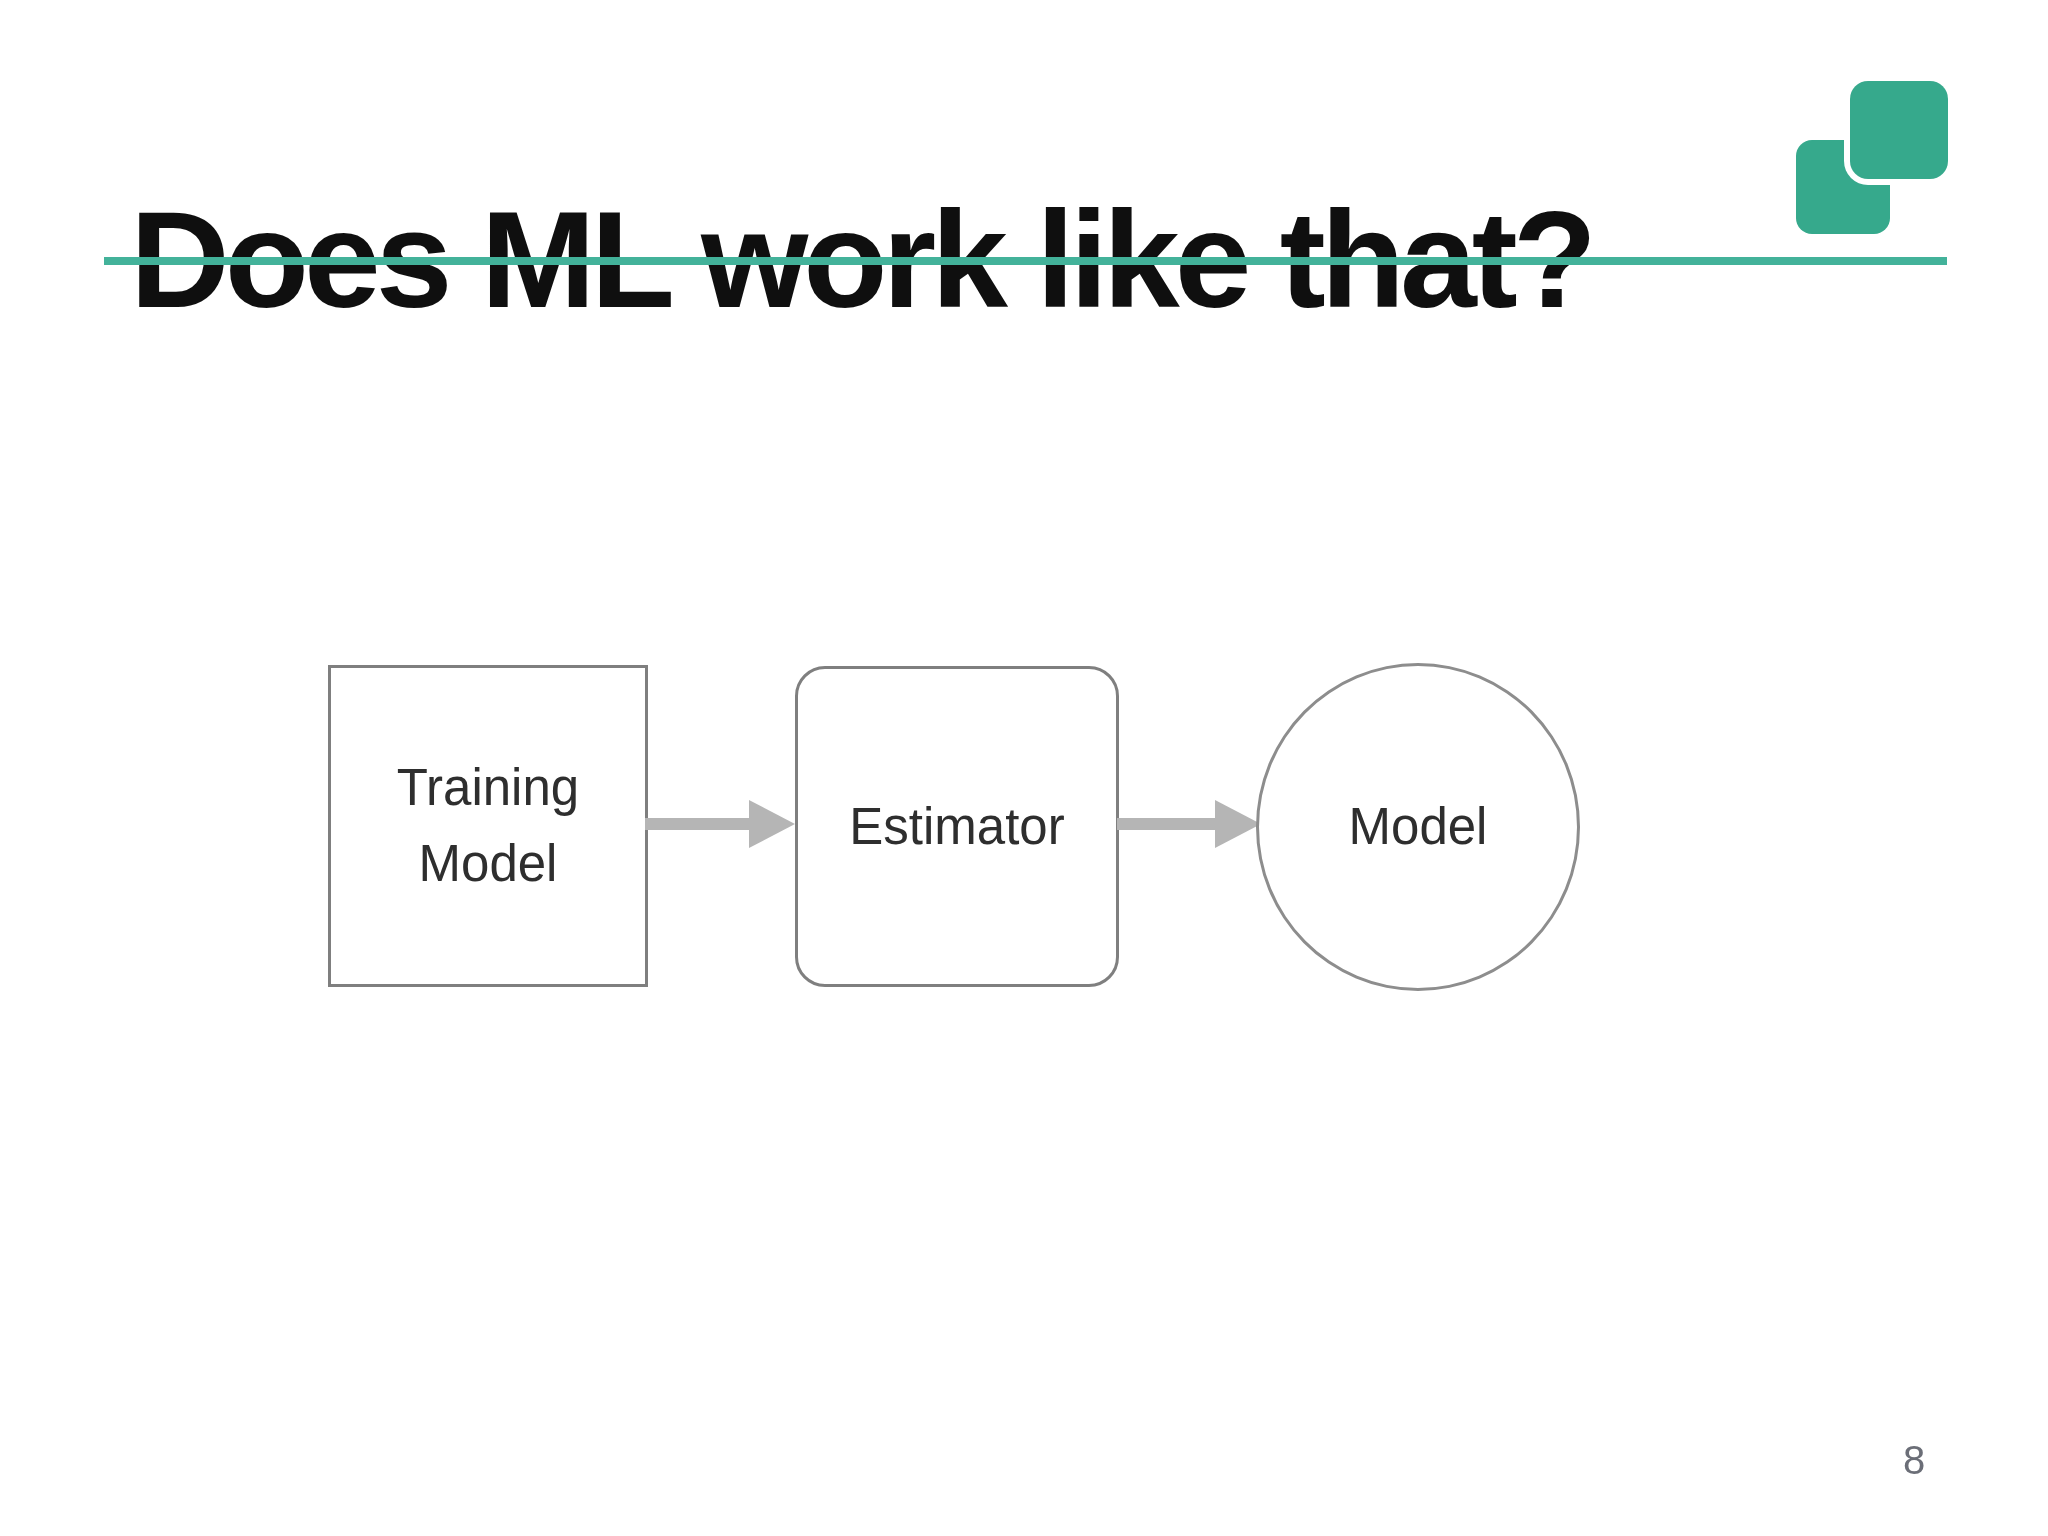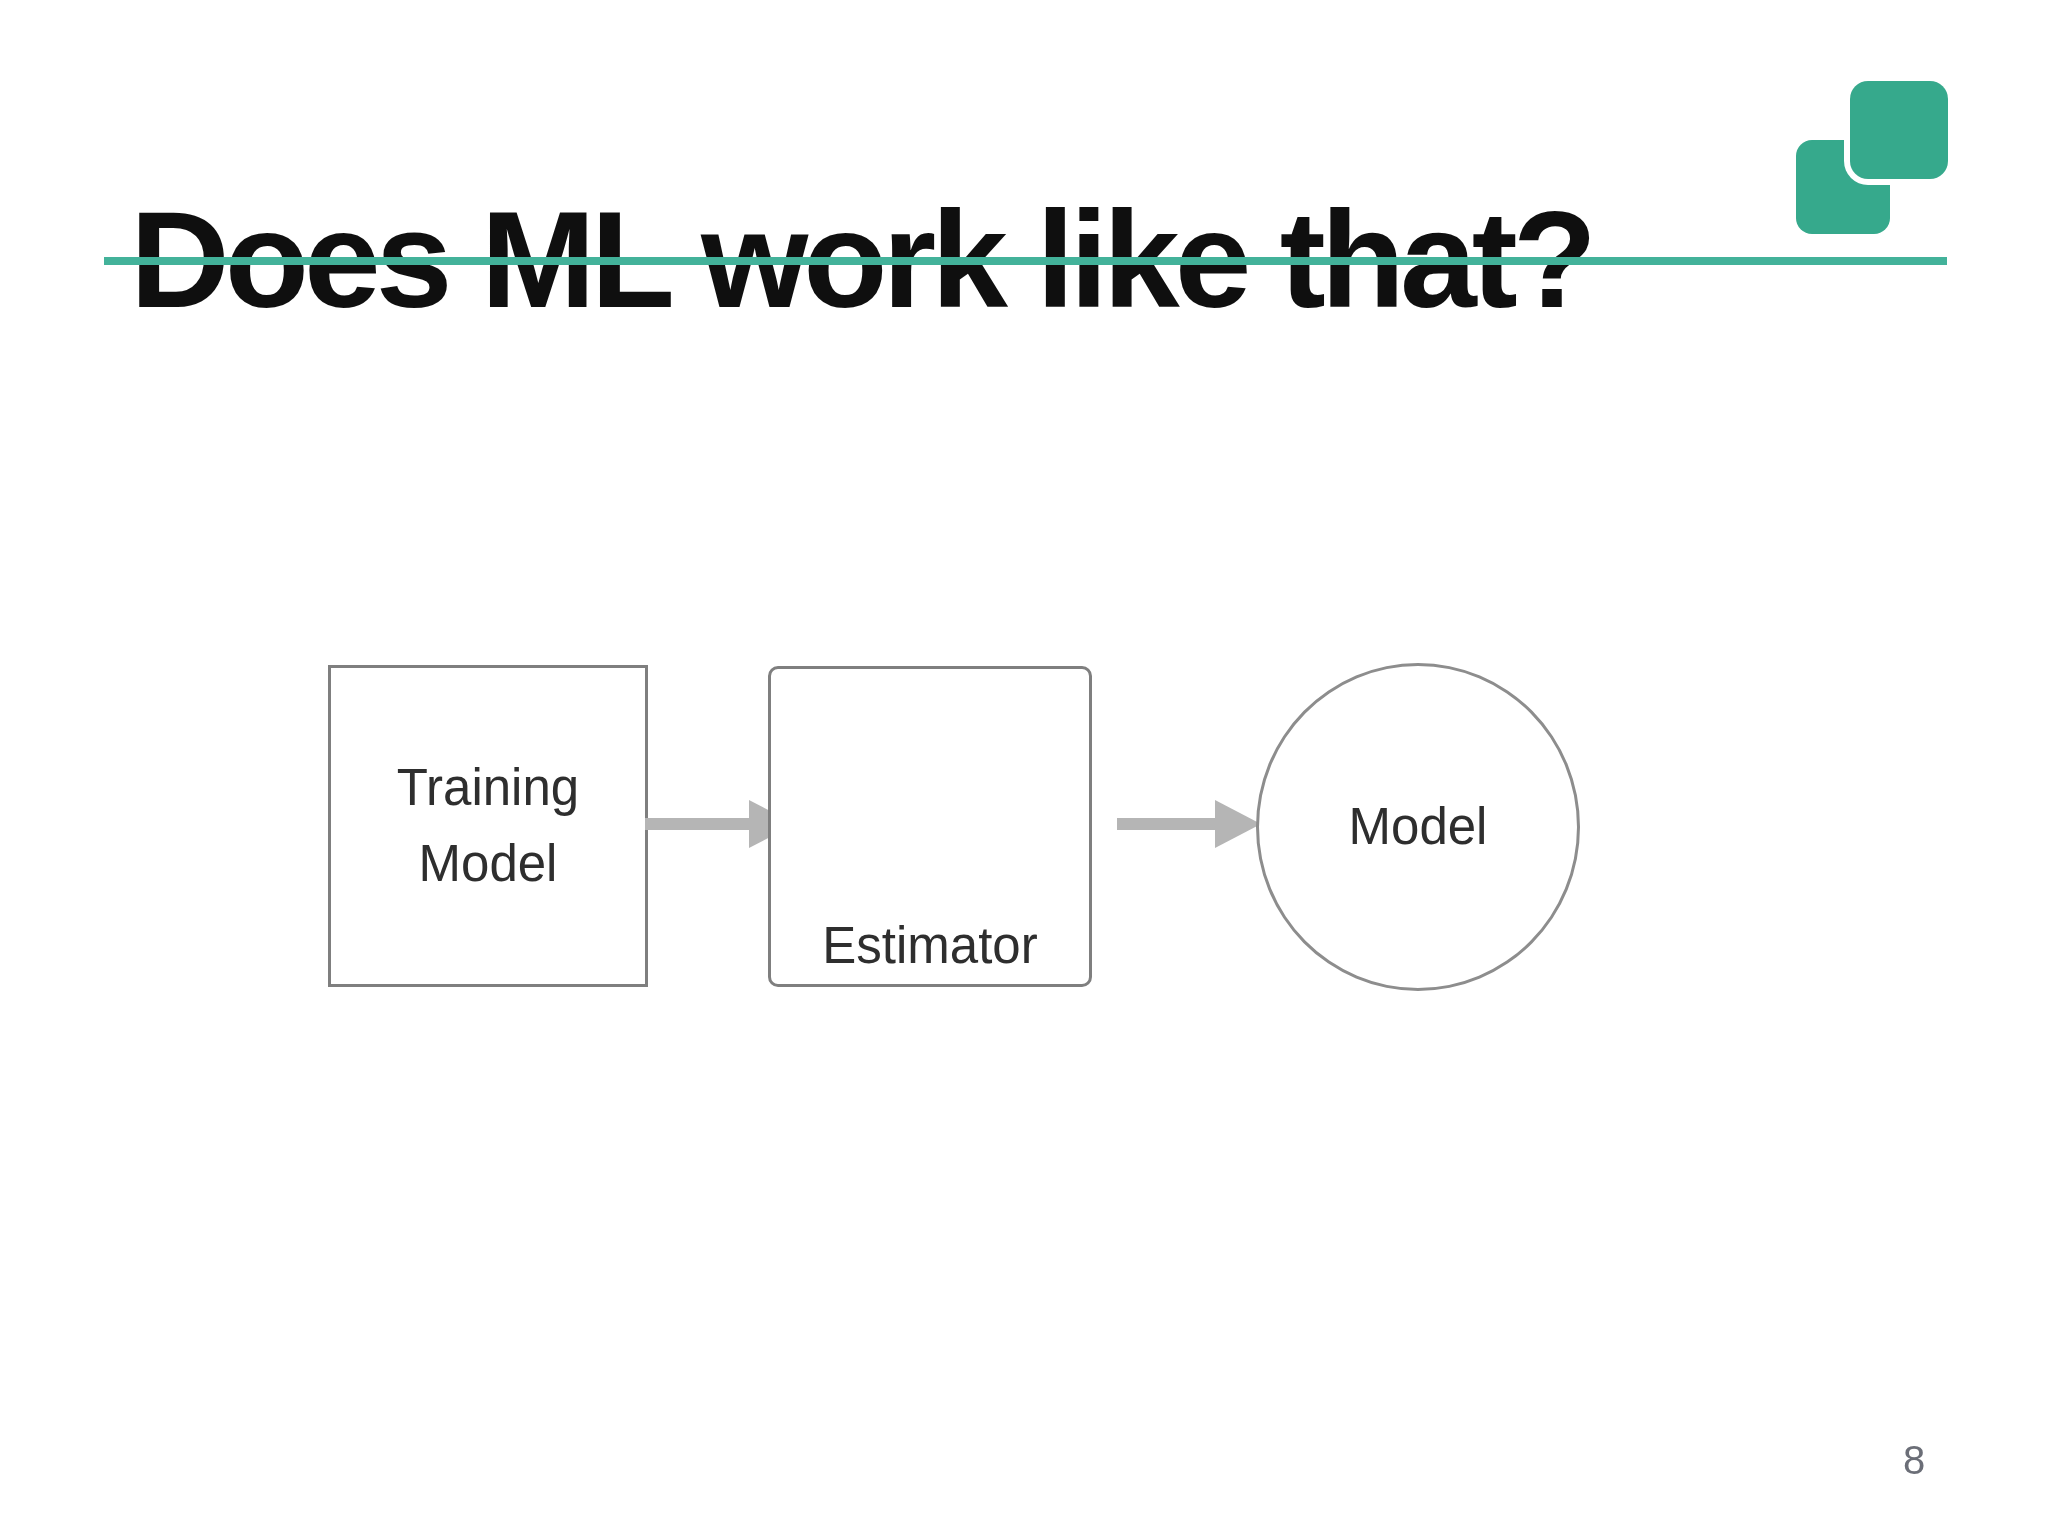--- a/index.html
+++ b/index.html
@@ -58,24 +58,23 @@
     text-align: center;
     color: #2e2e2e;
     font-size: 51px;
     line-height: 76px;
   }
   .node-rect {
     left: 328px; top: 665px; width: 314px; height: 316px;
     border: 3px solid #7f7f7f;
   }
   .node-round {
-    left: 768px; top: 666px; width: 318px; height: 315px;
+    left: 795px; top: 666px; width: 318px; height: 315px;
     border: 3px solid #7f7f7f;
-    border-radius: 10px;
-    align-items: flex-end;
+    border-radius: 30px;
   }
   .node-ellipse {
     left: 1256px; top: 663px; width: 318px; height: 322px;
     border: 3px solid #8d8d8d;
     border-radius: 50%;
   }
   .node-label { display: block; }
 
   .arrow { position: absolute; }
   .arrow .shaft {

